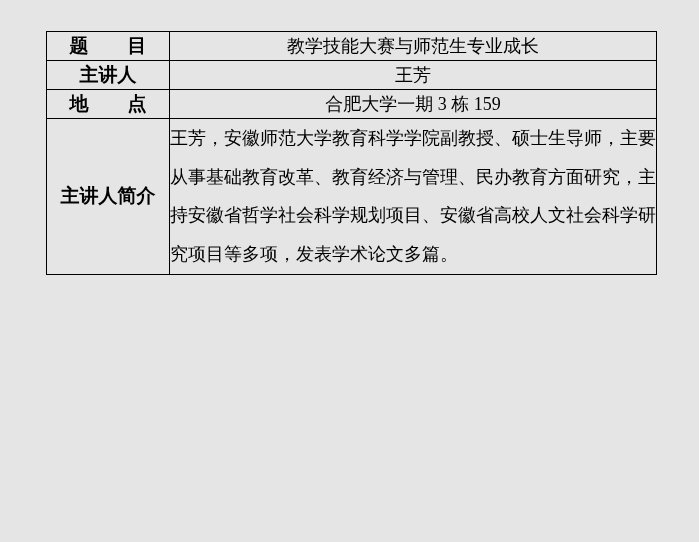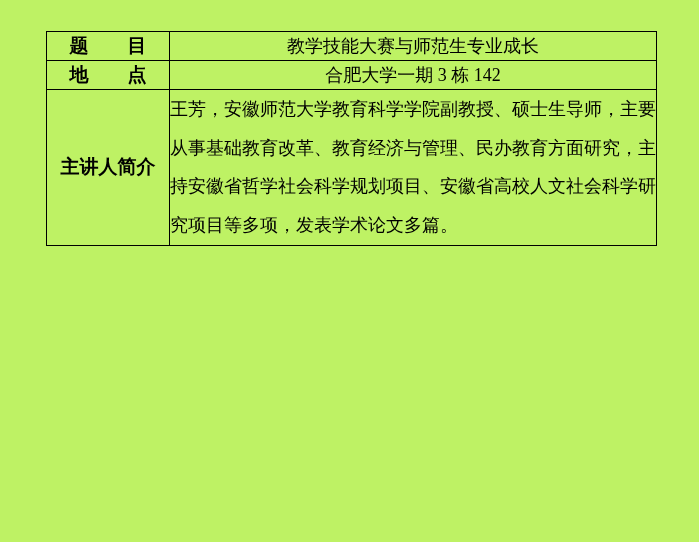--- a/index.html
+++ b/index.html
@@ -11,21 +11,21 @@
     width: 699px;
     height: 542px;
     font-family: "Liberation Serif", "DejaVu Serif", serif;
     color: #000000;
     overflow: hidden;
   }
   .page {
     position: relative;
     width: 699px;
     height: 542px;
-    background: #bef264;
+    background: #e5e5e5;
   }
   .info-table {
     position: absolute;
     left: 46px;
     top: 31px;
     width: 608px;
     border-collapse: collapse;
     table-layout: fixed;
   }
   .info-table td {
@@ -89,25 +89,31 @@
 
 <div class="page">
   <table class="info-table">
     <tbody>
       <tr class="row-title">
         <td class="label-cell">
           <span class="label-inner spaced-2">题  目</span>
         </td>
         <td class="value-cell">教学技能大赛与师范生专业成长</td>
       </tr>
+      <tr class="row-speaker">
+        <td class="label-cell">
+          <span class="label-inner">主讲人</span>
+        </td>
+        <td class="value-cell">王芳</td>
+      </tr>
       <tr class="row-place">
         <td class="label-cell">
           <span class="label-inner spaced-2">地  点</span>
         </td>
-        <td class="value-cell">合肥大学一期 3 栋 142</td>
+        <td class="value-cell">合肥大学一期 3 栋 159</td>
       </tr>
       <tr class="row-bio">
         <td class="label-cell bio-label">
           <span class="label-inner">主讲人简介</span>
         </td>
         <td class="value-cell bio-cell">王芳，安徽师范大学教育科学学院副教授、硕士生导师，主要从事基础教育改革、教育经济与管理、民办教育方面研究，主持安徽省哲学社会科学规划项目、安徽省高校人文社会科学研究项目等多项，发表学术论文多篇。</td>
       </tr>
     </tbody>
   </table>
 </div>

